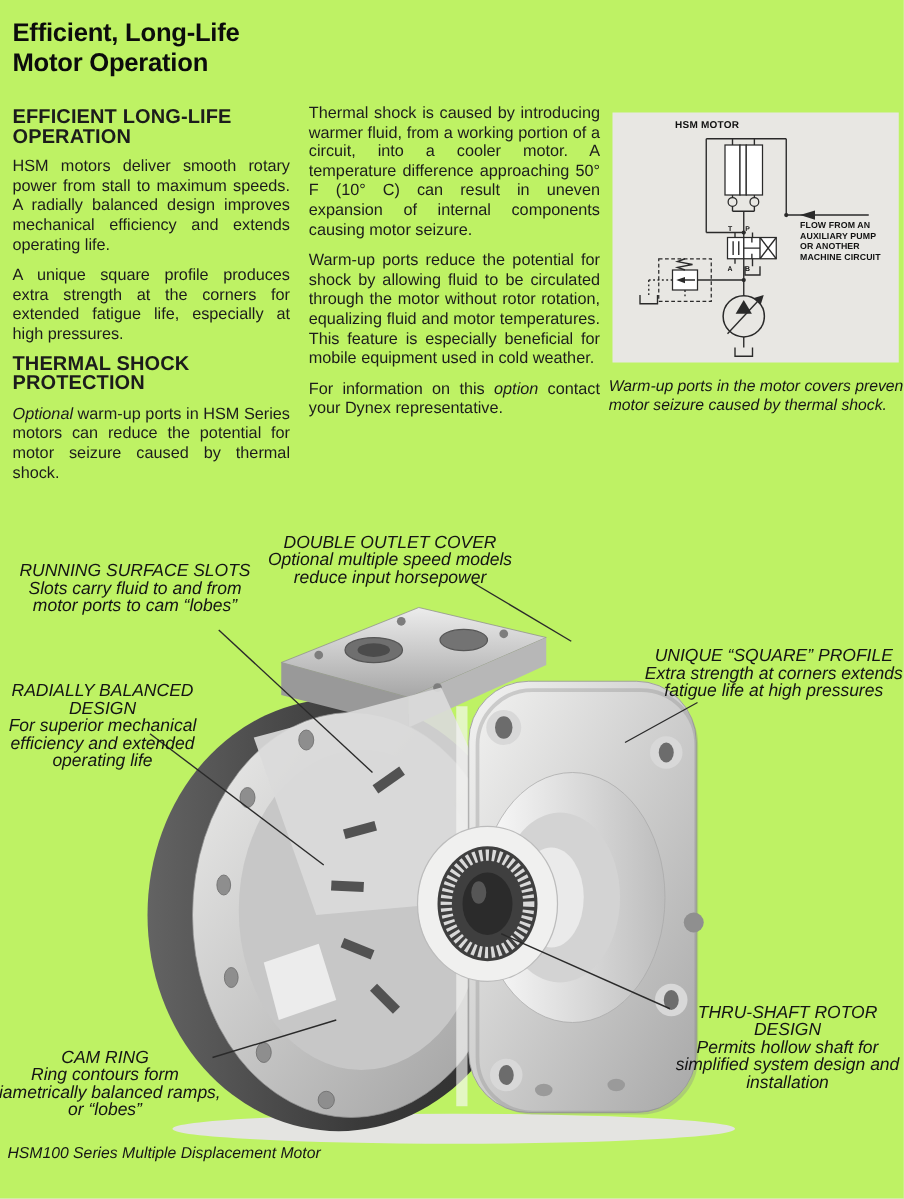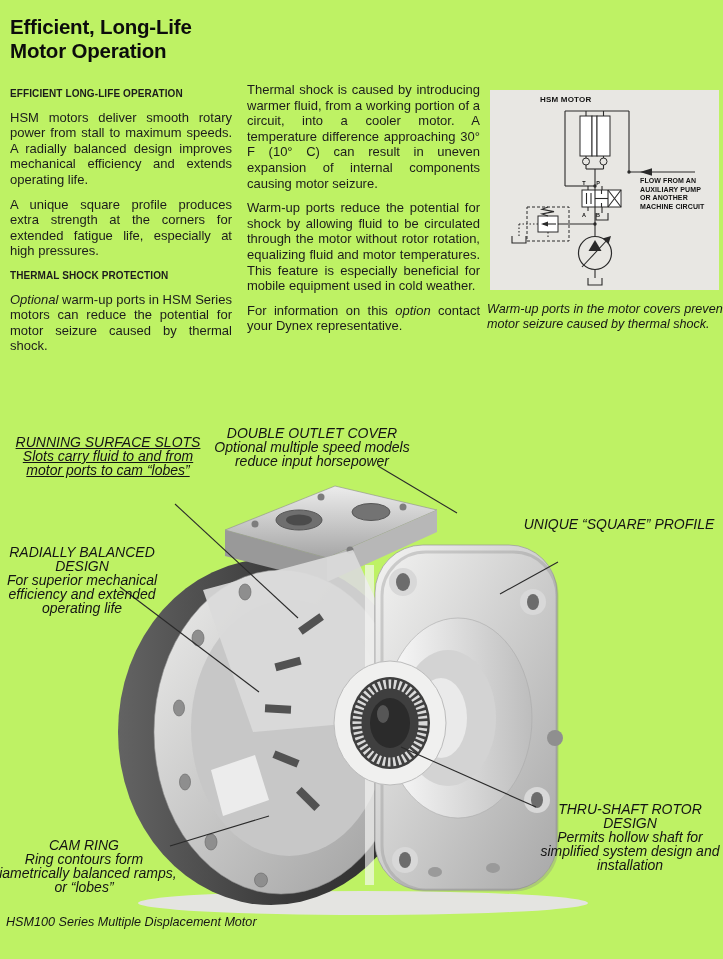--- a/index.html
+++ b/index.html
@@ -9,21 +9,21 @@
     font-family:"Liberation Sans",sans-serif;color:#1b1b1b;padding-left:48px;
   }
   .page-title{
     position:absolute;left:10px;top:15px;width:280px;
     font-size:20.5px;line-height:23.5px;font-weight:700;color:#0c0c0c;letter-spacing:-0.2px;
   }
   .textcol{position:absolute;font-size:13px;line-height:15.6px;text-align:justify;color:#1c1c1c;}
   .col-left{left:10px;top:86px;width:222px;}
   .col-mid{left:247px;top:82px;width:233px;}
   .textcol p{margin:0 0 9px 0;}
-  .colhead{font-size:10px;font-weight:700;text-align:left;letter-spacing:.1px;margin:0 0 8px 0;}
+  .colhead{font-size:16px;font-weight:700;text-align:left;letter-spacing:.1px;margin:0 0 8px 0;}
   .colhead.second{}
   .it{font-style:italic;}
 
   
   .schematic-panel{
     position:absolute;left:490px;top:90px;width:229px;height:200px;background:#e8e7e3;
   }
   .schematic-panel svg{position:absolute;left:0;top:0;}
   .hsm-label{
     position:absolute;left:50px;top:5px;width:120px;
@@ -55,21 +55,21 @@
 
   <div class="textcol col-left">
     <div class="colhead">EFFICIENT LONG-LIFE OPERATION</div>
     <p>HSM motors deliver smooth rotary power from stall to maximum speeds. A radially balanced design improves mechanical efficiency and extends operating life.</p>
     <p>A unique square profile produces extra strength at the corners for extended fatigue life, especially at high pressures.</p>
     <div class="colhead second">THERMAL SHOCK PROTECTION</div>
     <p><span class="it">Optional</span><span> warm-up ports in HSM Series motors can reduce the potential for motor seizure caused by thermal shock.</span></p>
   </div>
 
   <div class="textcol col-mid">
-    <p>Thermal shock is caused by introducing warmer fluid, from a working portion of a circuit, into a cooler motor. A temperature difference approaching 30° F (10° C) can result in uneven expansion of internal components causing motor seizure.</p>
+    <p>Thermal shock is caused by introducing warmer fluid, from a working portion of a circuit, into a cooler motor. A temperature difference approaching 50° F (10° C) can result in uneven expansion of internal components causing motor seizure.</p>
     <p>Warm-up ports reduce the potential for shock by allowing fluid to be circulated through the motor without rotor rotation, equalizing fluid and motor temperatures. This feature is especially beneficial for mobile equipment used in cold weather.</p>
     <p><span>For information on this </span><span class="it">option</span><span> contact your Dynex representative.</span></p>
   </div>
 
   <div class="schematic-panel">
     <svg width="229" height="200" viewBox="0 0 229 200">
 
       <g>
         <line x1="75" y1="21" x2="139" y2="21"></line>
         <line x1="75" y1="21" x2="75" y2="96"></line>
@@ -264,30 +264,31 @@
       <line x1="558" y1="562" x2="500" y2="594"></line>
       <line x1="536" y1="807" x2="401" y2="747"></line>
       <line x1="170" y1="846" x2="269" y2="816"></line>
     </g>
   </svg>
 
   <div class="callout" style="left:192px;top:427px;width:240px;">
     <div>DOUBLE OUTLET COVER</div>
     <div>Optional multiple speed models reduce input horsepower</div>
   </div>
-  <div class="callout" style="left:8px;top:436px;width:200px;text-decoration:underline;">
+  <div class="callout" style="left:8px;top:450px;width:200px;">
     <div>RUNNING SURFACE SLOTS</div>
     <div>Slots carry fluid to and from motor ports to cam “lobes”</div>
   </div>
   <div class="callout" style="left:-14px;top:546px;width:192px;">
     <div>RADIALLY BALANCED DESIGN</div>
     <div>For superior mechanical efficiency and extended operating life</div>
   </div>
   <div class="callout" style="left:515px;top:518px;width:208px;">
     <div>UNIQUE “SQUARE” PROFILE</div>
+    <div>Extra strength at corners extends fatigue life at high pressures</div>
   </div>
   <div class="callout" style="left:535px;top:803px;width:190px;">
     <div>THRU-SHAFT ROTOR DESIGN</div>
     <div>Permits hollow shaft for simplified system design and installation</div>
   </div>
   <div class="callout" style="left:-12px;top:839px;width:192px;">
     <div>CAM RING</div>
     <div>Ring contours form diametrically balanced ramps, or “lobes”</div>
   </div>
 

